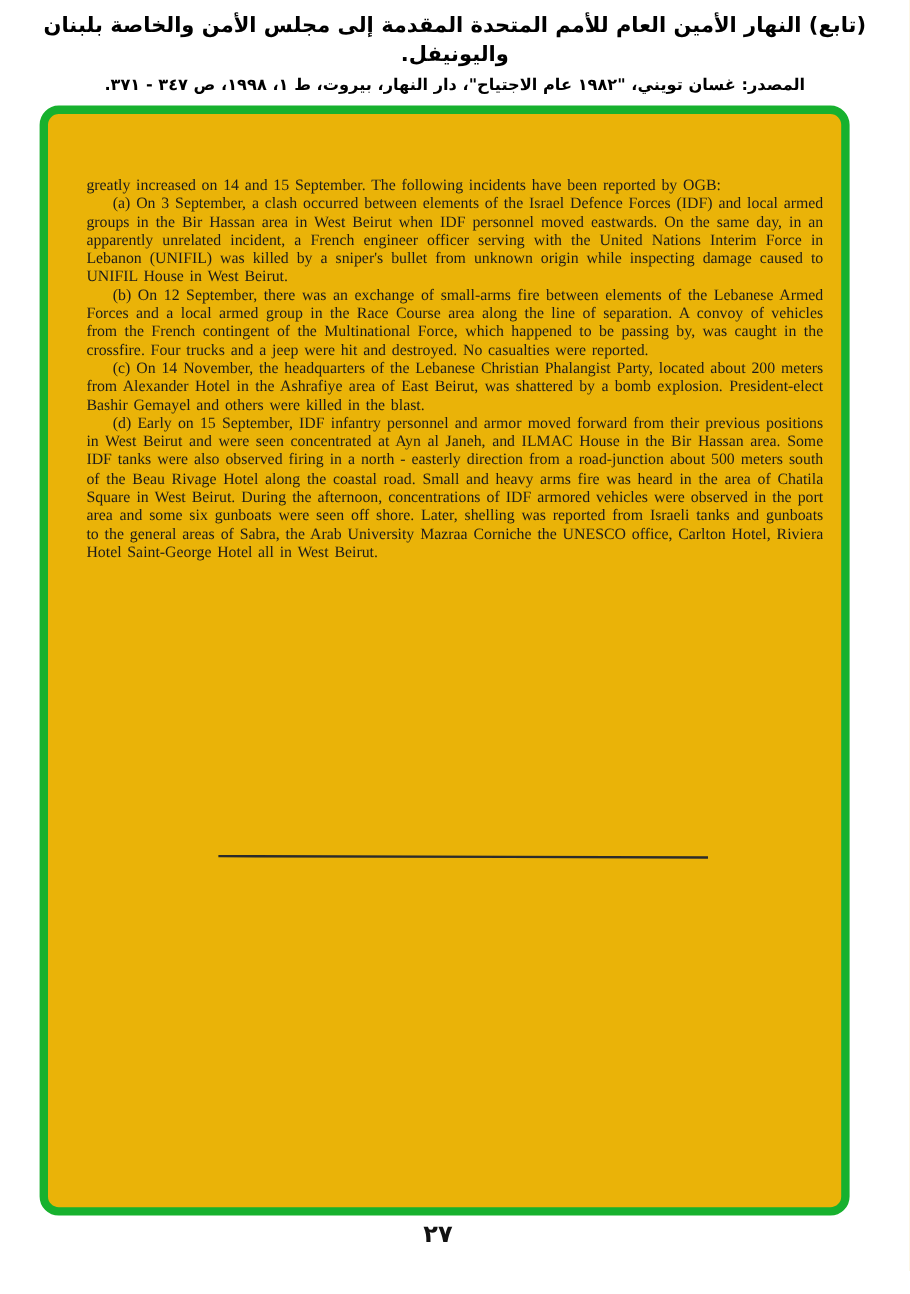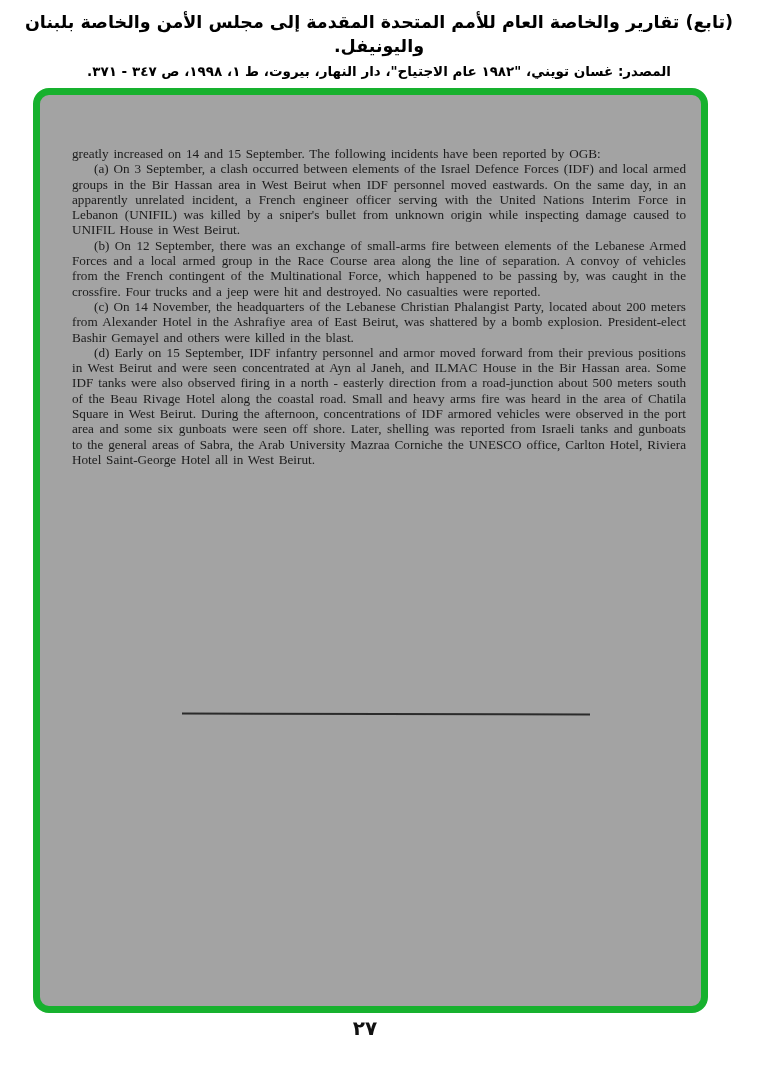--- a/index.html
+++ b/index.html
@@ -46,21 +46,21 @@
   
   .green-frame {
     position: absolute;
     left: 33px;
     top: 88px;
     width: 675px;
     height: 925px;
     box-sizing: border-box;
     border: 7px solid #17b12e;
     border-radius: 16px;
-    background: #a3a3a3;
+    background: #eab308;
   }
 
   
   .doc-body {
     position: absolute;
     left: 32px;
     top: 51px;
     width: 614px;
     color: #1b1b1b;
     font-size: 13.2px;
@@ -100,21 +100,21 @@
     font-size: 20px;
     color: #111111;
   }
 </style>
 </head>
 <body>
 
 <div class="page">
 
   <div class="header">
-    <div class="header-title">(تابع) تقارير والخاصة العام للأمم المتحدة المقدمة إلى مجلس الأمن والخاصة بلبنان واليونيفل.</div>
+    <div class="header-title">(تابع) النهار الأمين العام للأمم المتحدة المقدمة إلى مجلس الأمن والخاصة بلبنان واليونيفل.</div>
     <div class="header-source">المصدر: غسان تويني، "١٩٨٢ عام الاجتياح"، دار النهار، بيروت، ط ١، ١٩٩٨، ص ٣٤٧ - ٣٧١.</div>
   </div>
 
   <div class="green-frame">
     <div class="doc-body">
       <p class="no-indent">greatly increased on 14 and 15 September. The following incidents have been reported by OGB:</p>
       <p>(a) On 3 September, a clash occurred between elements of the Israel Defence Forces (IDF) and local armed groups in the Bir Hassan area in West Beirut when IDF personnel moved eastwards. On the same day, in an apparently unrelated incident, a French engineer officer serving with the United Nations Interim Force in Lebanon (UNIFIL) was killed by a sniper's bullet from unknown origin while inspecting damage caused to UNIFIL House in West Beirut.</p>
       <p>(b) On 12 September, there was an exchange of small-arms fire between elements of the Lebanese Armed Forces and a local armed group in the Race Course area along the line of separation. A convoy of vehicles from the French contingent of the Multinational Force, which happened to be passing by, was caught in the crossfire. Four trucks and a jeep were hit and destroyed. No casualties were reported.</p>
       <p>(c) On 14 November, the headquarters of the Lebanese Christian Phalangist Party, located about 200 meters from Alexander Hotel in the Ashrafiye area of East Beirut, was shattered by a bomb explosion. President-elect Bashir Gemayel and others were killed in the blast.</p>
       <p>(d) Early on 15 September, IDF infantry personnel and armor moved forward from their previous positions in West Beirut and were seen concentrated at Ayn al Janeh, and ILMAC House in the Bir Hassan area. Some IDF tanks were also observed firing in a north - easterly direction from a road-junction about 500 meters south of the Beau Rivage Hotel along the coastal road. Small and heavy arms fire was heard in the area of Chatila Square in West Beirut. During the afternoon, concentrations of IDF armored vehicles were observed in the port area and some six gunboats were seen off shore. Later, shelling was reported from Israeli tanks and gunboats to the general areas of Sabra, the Arab University Mazraa Corniche the UNESCO office, Carlton Hotel, Riviera Hotel Saint-George Hotel all in West Beirut.</p>

